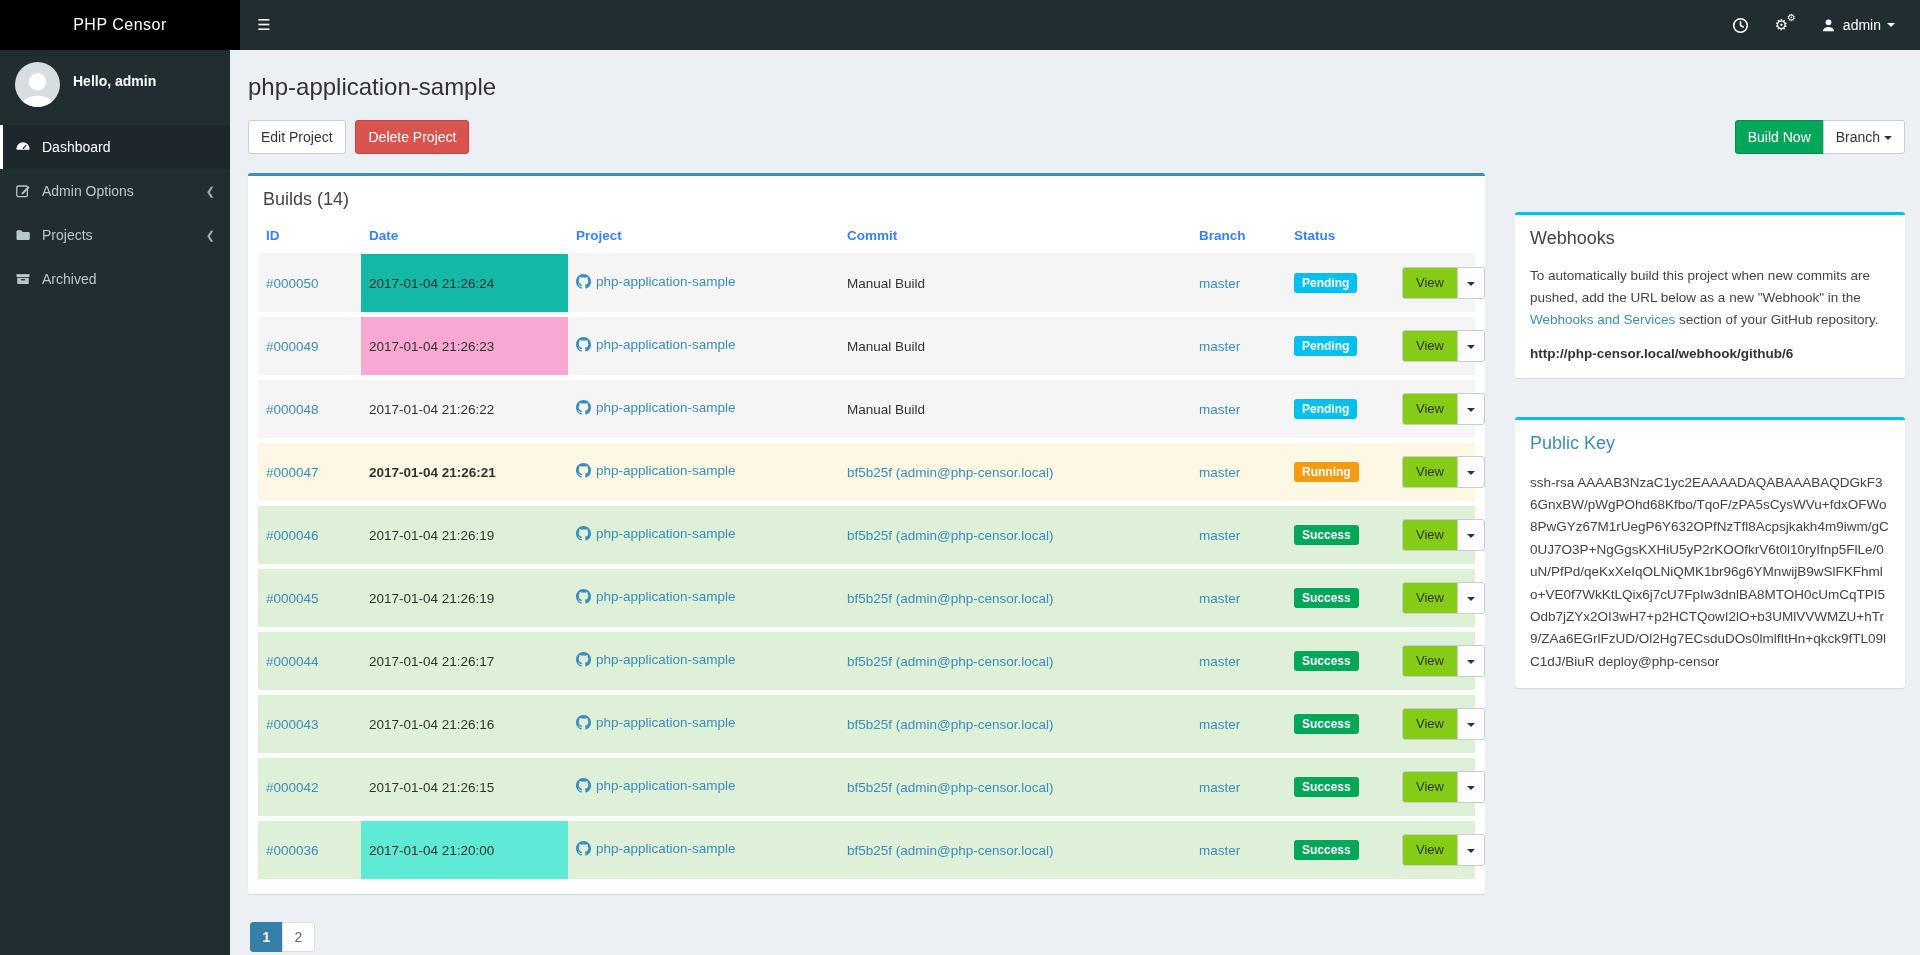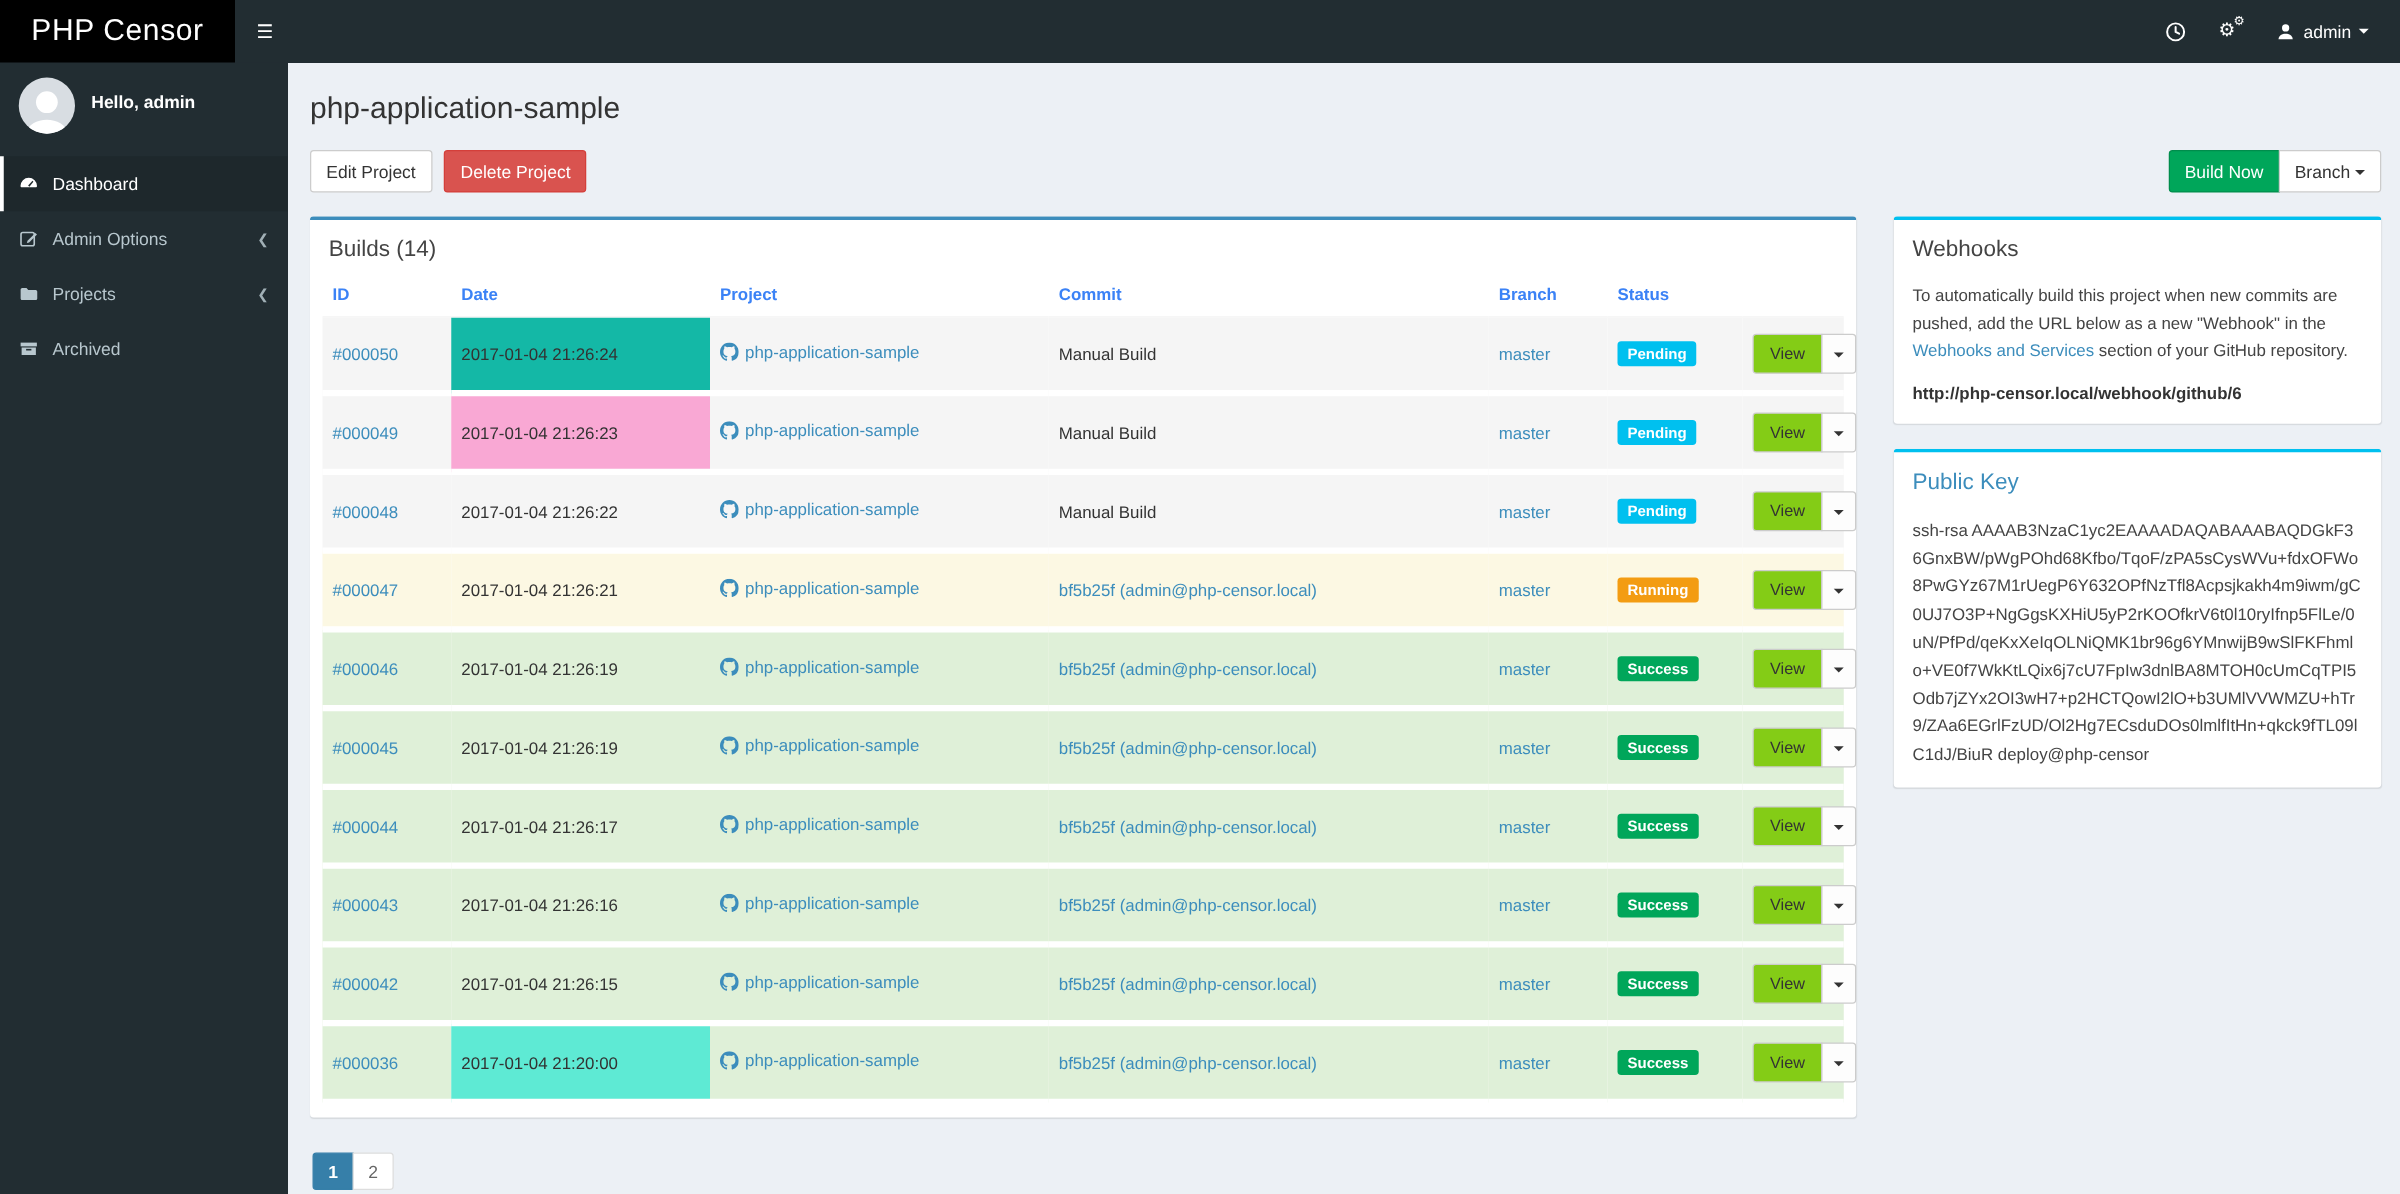--- a/index.html
+++ b/index.html
@@ -2,21 +2,21 @@
 <html><head>
 <meta charset="utf-8">
 <style>
   * { margin:0; padding:0; box-sizing:border-box; }
   html,body { width:1920px; height:955px; overflow:hidden; }
   body { font-family:"Liberation Sans","DejaVu Sans",sans-serif; font-size:14px; background:#ecf0f5; color:#333; }
   a { color:#3c8dbc; text-decoration:none; cursor:pointer; }
 
   
   .header { position:fixed; top:0; left:0; right:0; height:50px; display:flex; z-index:20; }
-  .logo { width:188px; height:50px; background:#000; color:#fff; font-size:24px; font-weight:400;
+  .logo { width:240px; height:50px; background:#000; color:#fff; font-size:16px; font-weight:400;
           display:flex; align-items:center; justify-content:center; letter-spacing:.5px; cursor:pointer; }
   .navbar { flex:1; background:#222d32; display:flex; align-items:stretch; justify-content:space-between; }
   .hamburger { width:48px; display:flex; align-items:center; justify-content:center; color:#fff; font-size:15px; cursor:pointer; }
   .nav-right { display:flex; align-items:stretch; padding-right:12px; }
   .nav-btn { display:flex; align-items:center; padding:0 13px; color:#fff; cursor:pointer; }
   .nav-btn svg { display:block; }
   .cogs { position:relative; width:20px; height:18px; color:#fff; }
   .cogs .g1 { position:absolute; left:0; top:1px; font-size:15px; line-height:15px; }
   .cogs .g2 { position:absolute; right:-1px; top:-3px; font-size:10px; line-height:10px; }
   .user-label { margin:0 6px 0 7px; font-size:14px; }
@@ -48,21 +48,21 @@
   .btn-group .btn { border-radius:0; }
   .btn-group .btn:first-child { border-radius:3px 0 0 3px; }
   .btn-group .btn:last-child  { border-radius:0 3px 3px 0; margin-left:-1px; }
 
   .layout { display:flex; align-items:flex-start; }
   .main-col { flex:1; min-width:0; }
   .side-col { width:390px; flex:none; margin-left:30px; }
 
   .box { background:#fff; border-top:3px solid #3c8dbc; border-radius:3px;
          box-shadow:0 1px 1px rgba(0,0,0,.1); margin-bottom:20px; }
-  .box-info { border-top-color:#00c0ef; }
+  .box-info { border-top-color:#00c0ef;margin-top:39px; }
   .box-header { padding:13px 15px 6px; font-size:18px; color:#444; }
   .box-header.link-title { color:#3c8dbc; }
   .box-body { padding:4px 15px 15px; }
   .box-body.table-body { padding:0 10px 10px; }
 
   table { width:100%; border-collapse:collapse; font-size:13.5px; table-layout:fixed; }
   col.c-id{width:103px} col.c-date{width:207px} col.c-project{width:271px} col.c-commit{width:352px}
   col.c-branch{width:95px} col.c-status{width:108px} col.c-actions{width:auto}
   th { text-align:left; font-weight:700; color:#3b82f6; padding:12px 8px 10px; border-bottom:1px solid #f4f4f4; }
   td { padding:13px 8px; border-bottom:5px solid #fff; vertical-align:middle; }
@@ -277,21 +277,21 @@
     <td style="background: rgb(245, 245, 245);"><span class="badge-status" style="background: rgb(0, 192, 239);">Pending</span></td>
     <td class="actions" style="background: rgb(245, 245, 245);">
       <span class="btn-group">
         <button class="btn btn-view">View</button>
         <button class="btn btn-caret"><span class="caret"></span></button>
       </span>
     </td>
   </tr>
                 <tr class="status-running">
     <td style="background: rgb(252, 248, 227);"><a>#000047</a></td>
-    <td style="background: rgb(252, 248, 227);"><span>2017-01-04 21:26:21</span></td>
+    <td style="background: rgb(252, 248, 227); font-weight: bold;"><span>2017-01-04 21:26:21</span></td>
     <td style="background: rgb(252, 248, 227);">
       <span class="gh">
         <svg width="15" height="15" viewBox="0 0 16 16" fill="#3c8dbc">
           <path d="M8 0C3.58 0 0 3.58 0 8c0 3.54 2.29 6.53 5.47 7.59.4.07.55-.17.55-.38 0-.19-.01-.82-.01-1.49-2.01.37-2.53-.49-2.69-.94-.09-.23-.48-.94-.82-1.13-.28-.15-.68-.52-.01-.53.63-.01 1.08.58 1.23.82.72 1.21 1.87.87 2.33.66.07-.52.28-.87.51-1.07-1.78-.2-3.64-.89-3.64-3.95 0-.87.31-1.59.82-2.15-.08-.2-.36-1.02.08-2.12 0 0 .67-.21 2.2.82.64-.18 1.32-.27 2-.27s1.36.09 2 .27c1.53-1.04 2.2-.82 2.2-.82.44 1.1.16 1.92.08 2.12.51.56.82 1.27.82 2.15 0 3.07-1.87 3.75-3.65 3.95.29.25.54.73.54 1.48 0 1.07-.01 1.93-.01 2.2 0 .21.15.46.55.38A8.013 8.013 0 0 0 16 8c0-4.42-3.58-8-8-8z"></path>
         </svg>
       </span><a>php-application-sample</a>
     </td>
     <td style="background: rgb(252, 248, 227);"><a>bf5b25f (admin@php-censor.local)</a></td>
     <td style="background: rgb(252, 248, 227);"><a>master</a></td>
     <td style="background: rgb(252, 248, 227);"><span class="badge-status" style="background: rgb(243, 156, 18);">Running</span></td>

